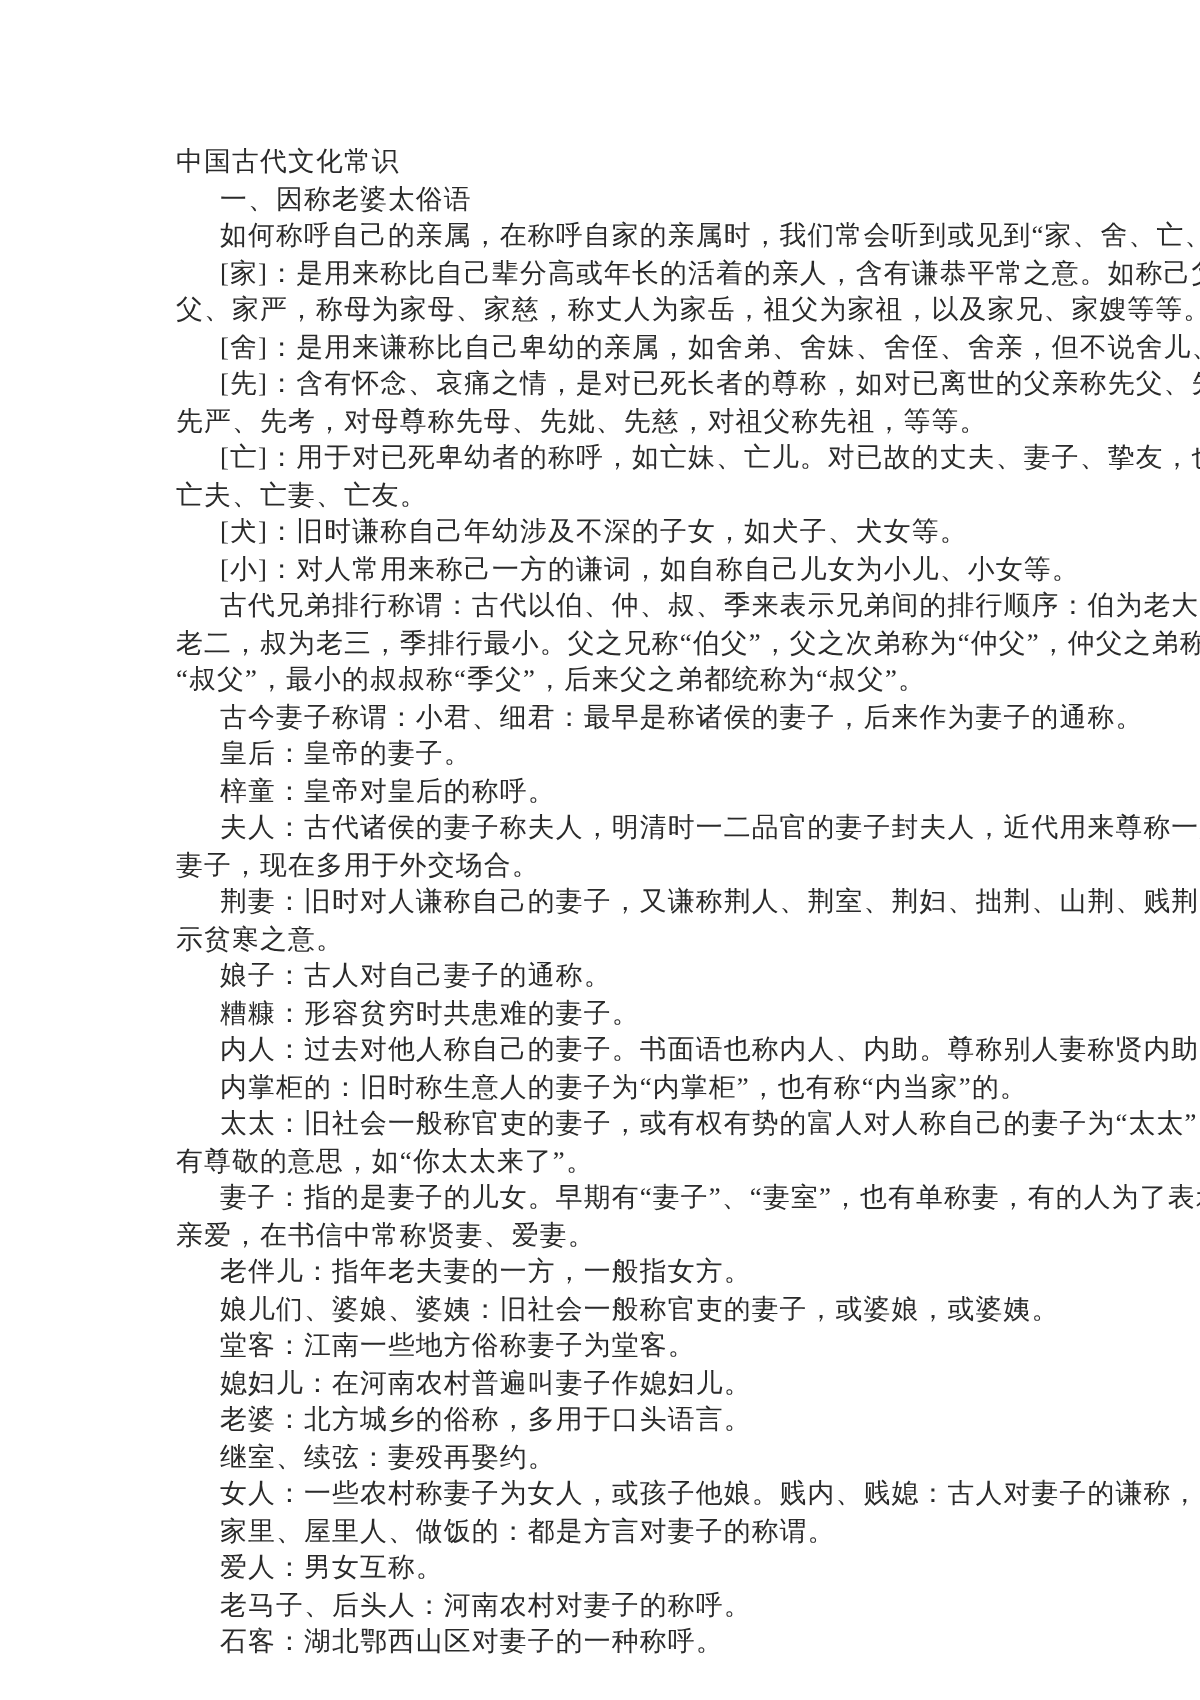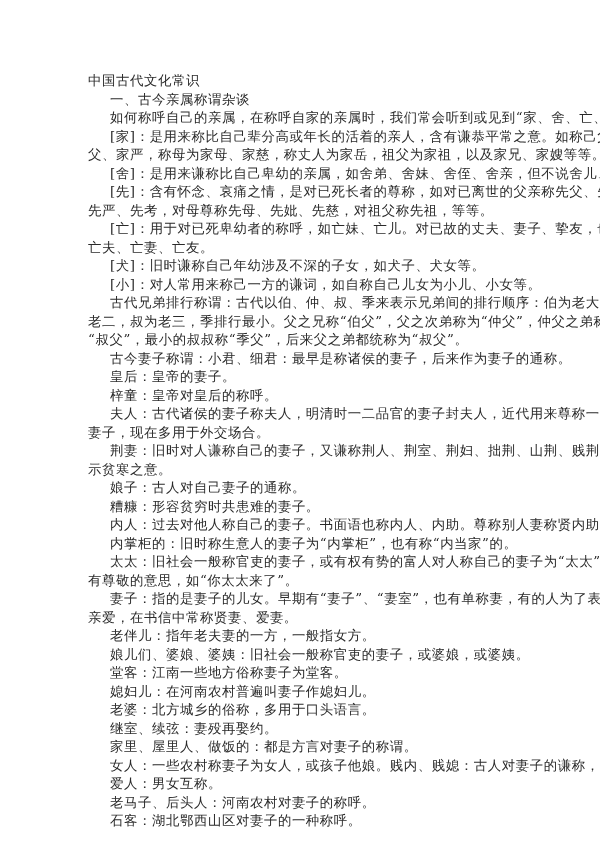--- a/index.html
+++ b/index.html
@@ -20,31 +20,32 @@
       left: 88px;
       top: 72px;
       width: 426px;
     }
     .line {
       font-size: 13.4px;
       line-height: 18.5px;
       height: 18.5px;
       white-space: nowrap;
       letter-spacing: 0.6px;
+      font-family: Liberation Serif, serif;
     }
     .indent {
       padding-left: 22px;
     }
   </style>
 </head>
 <body>
 
 <div class="page">
   <div class="line">中国古代文化常识</div>
-  <div class="line indent">一、古今亲属称谓杂谈</div>
+  <div class="line indent">一、因称老婆太俗语</div>
   <div id="body-lines">
       <div class="line indent">如何称呼自己的亲属，在称呼自家的亲属时，我们常会听到或见到“家、舍、亡、先、</div>
       <div class="line indent">[家]：是用来称比自己辈分高或年长的活着的亲人，含有谦恭平常之意。如称己父为家</div>
       <div class="line">父、家严，称母为家母、家慈，称丈人为家岳，祖父为家祖，以及家兄、家嫂等等。</div>
       <div class="line indent">[舍]：是用来谦称比自己卑幼的亲属，如舍弟、舍妹、舍侄、舍亲，但不说舍儿、舍女。</div>
       <div class="line indent">[先]：含有怀念、哀痛之情，是对已死长者的尊称，如对已离世的父亲称先父、先人、</div>
       <div class="line">先严、先考，对母尊称先母、先妣、先慈，对祖父称先祖，等等。</div>
       <div class="line indent">[亡]：用于对已死卑幼者的称呼，如亡妹、亡儿。对已故的丈夫、妻子、挚友，也可称</div>
       <div class="line">亡夫、亡妻、亡友。</div>
       <div class="line indent">[犬]：旧时谦称自己年幼涉及不深的子女，如犬子、犬女等。</div>
@@ -66,19 +67,19 @@
       <div class="line indent">太太：旧社会一般称官吏的妻子，或有权有势的富人对人称自己的妻子为“太太”，今</div>
       <div class="line">有尊敬的意思，如“你太太来了”。</div>
       <div class="line indent">妻子：指的是妻子的儿女。早期有“妻子”、“妻室”，也有单称妻，有的人为了表示</div>
       <div class="line">亲爱，在书信中常称贤妻、爱妻。</div>
       <div class="line indent">老伴儿：指年老夫妻的一方，一般指女方。</div>
       <div class="line indent">娘儿们、婆娘、婆姨：旧社会一般称官吏的妻子，或婆娘，或婆姨。</div>
       <div class="line indent">堂客：江南一些地方俗称妻子为堂客。</div>
       <div class="line indent">媳妇儿：在河南农村普遍叫妻子作媳妇儿。</div>
       <div class="line indent">老婆：北方城乡的俗称，多用于口头语言。</div>
       <div class="line indent">继室、续弦：妻殁再娶约。</div>
+      <div class="line indent">女人：一些农村称妻子为女人，或孩子他娘。贱内、贱媳：古人对妻子的谦称，</div>
       <div class="line indent">家里、屋里人、做饭的：都是方言对妻子的称谓。</div>
-      <div class="line indent">女人：一些农村称妻子为女人，或孩子他娘。贱内、贱媳：古人对妻子的谦称，</div>
       <div class="line indent">爱人：男女互称。</div>
       <div class="line indent">老马子、后头人：河南农村对妻子的称呼。</div>
       <div class="line indent">石客：湖北鄂西山区对妻子的一种称呼。</div>
     </div>
 </div>
 
 </body></html>

